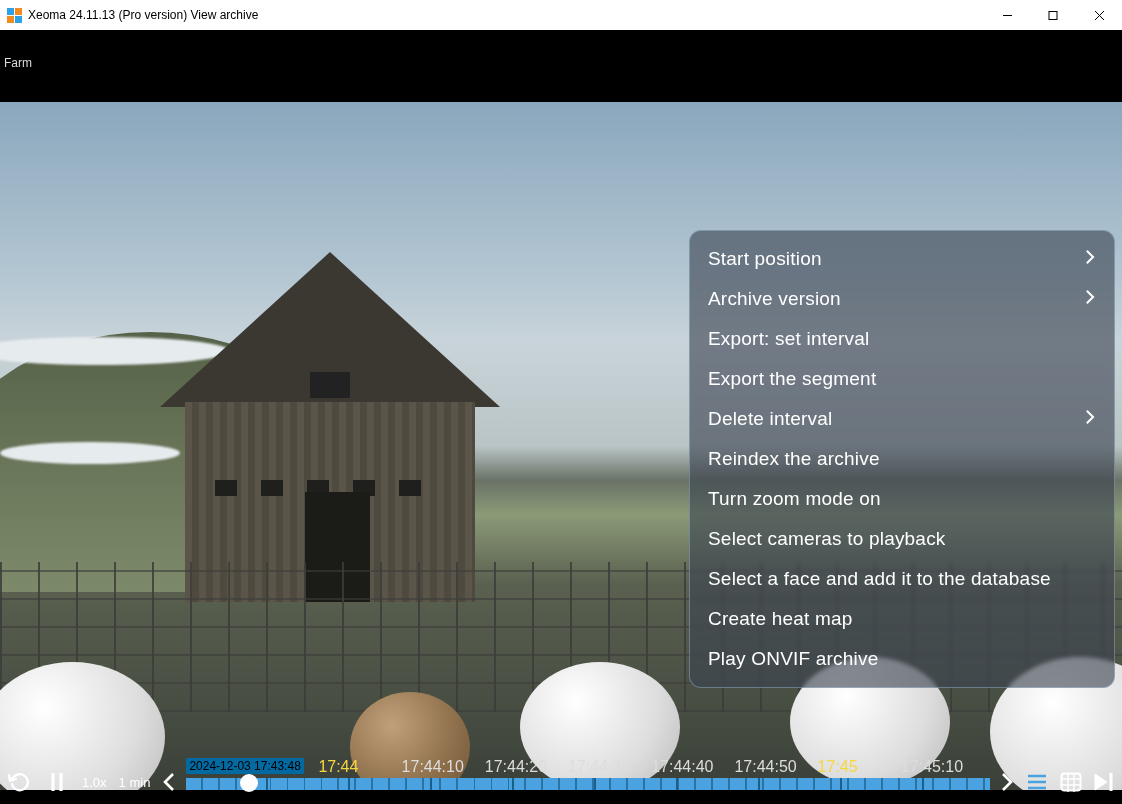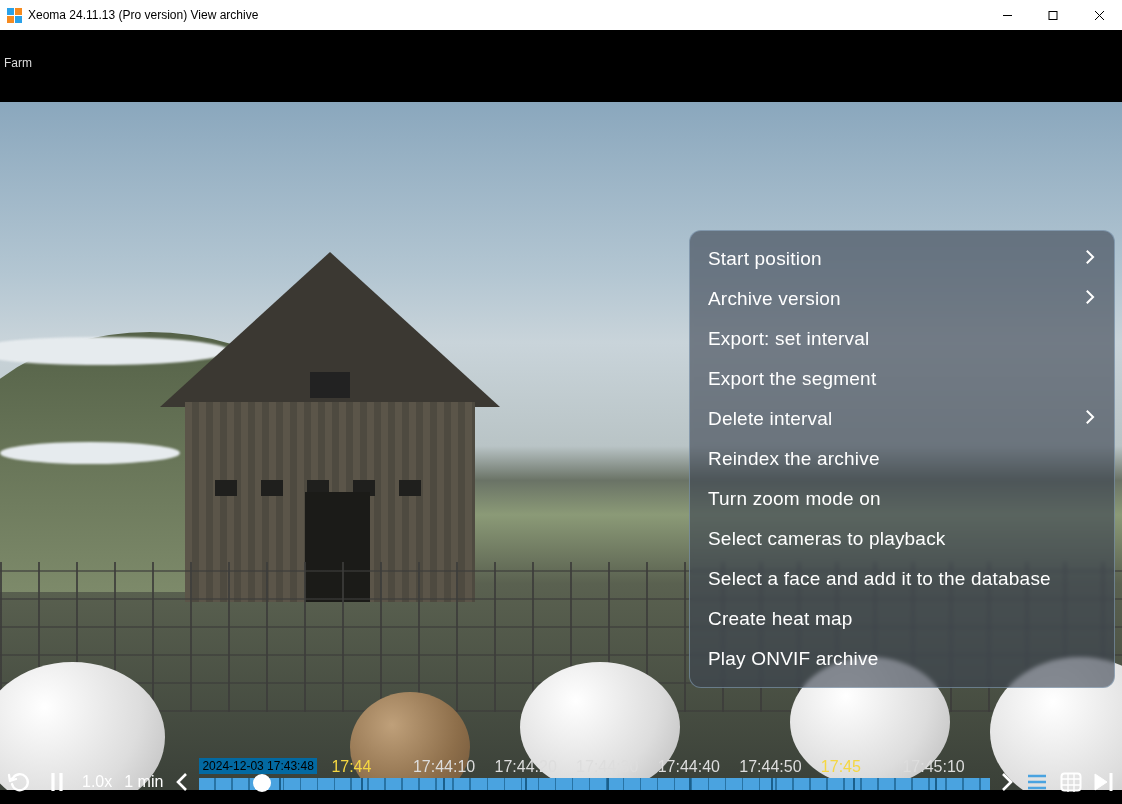--- a/index.html
+++ b/index.html
@@ -51,21 +51,21 @@
     .ctx { position: absolute; top: 200px; right: 7px; width: 426px; background: rgba(60,68,80,0.62); border: 1px solid rgba(180,220,255,0.35); border-radius: 12px; padding: 8px 0; backdrop-filter: blur(2px); z-index: 5; }
     .ctx-item { display: flex; align-items: center; height: 40px; padding: 0 18px; color: #fff; font-size: 19px; letter-spacing: 0.2px; position: relative; }
     .ctx-item .chev { margin-left: auto; }
     .ctx-item.hover { background: rgba(255,255,255,0.1); border: 1px solid rgba(200,230,255,0.45); border-radius: 11px; margin: 0 6px; padding: 0 12px; }
     .chev svg { width: 13px; height: 18px; stroke: #fff; fill: none; stroke-width: 2.2; }
 
     
     .bottom { position: absolute; left: 0; right: 0; bottom: 0; height: 44px; display: flex; align-items: center; color: #fff; z-index: 4; }
     .btn { width: 38px; height: 40px; display: flex; align-items: center; justify-content: center; }
     .btn svg { stroke: #fff; fill: none; }
-    .txt { font-size: 16px; color: #fff; padding: 0 6px; white-space: nowrap; }
+    .txt { font-size: 13px; color: #fff; padding: 0 6px; white-space: nowrap; }
 
     .timeline-wrap { position: relative; flex: 1; height: 44px; margin: 0 4px; }
     .dt-label { position: absolute; top: -2px; left: 0; background: #0369a1; color: #000; font-size: 12px; padding: 1px 3px; }
     .tick-labels { position: absolute; top: -2px; left: 132px; right: 6px; display: flex; font-size: 16px; }
     .tick-labels span { flex: 1; text-align: left; color: #ddd; }
     .tick-labels span.yellow { color: #f5d742; }
     .bar { position: absolute; top: 18px; left: 0; right: 0; height: 12px; background: #4aa3e0;
       background-image: repeating-linear-gradient(90deg, transparent 0 80px, #1a5f8b 80px 82px),
                         repeating-linear-gradient(90deg, transparent 0 15.5px, rgba(26,95,139,0.7) 15.5px 17px); }
     .playhead { position: absolute; top: 14px; left: 54px; width: 18px; height: 18px; background: #fff; border-radius: 50%; }

